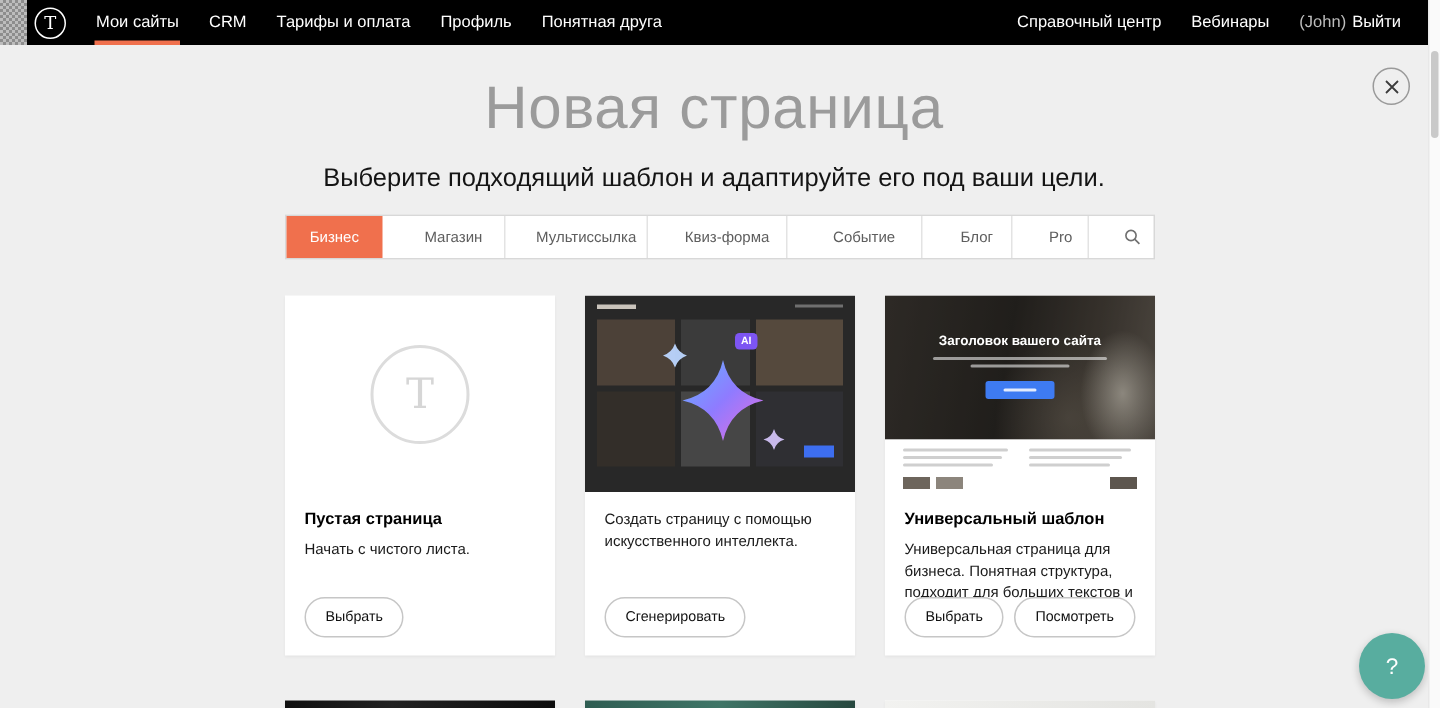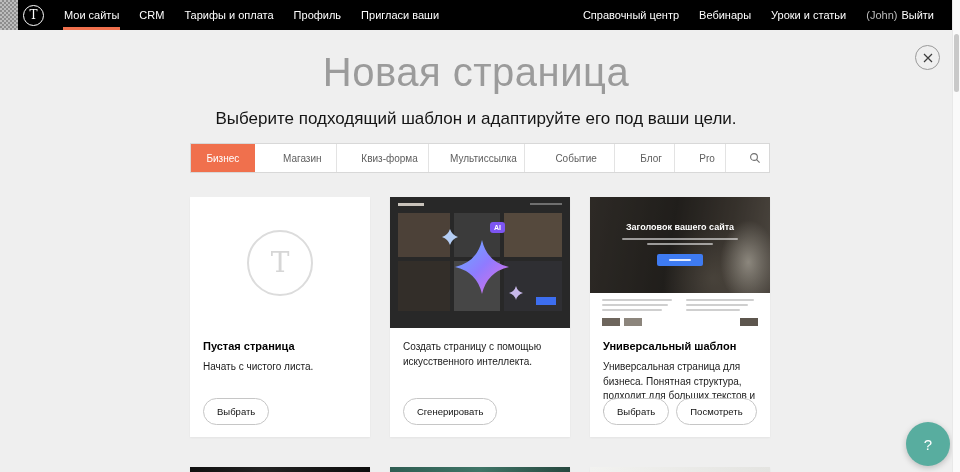--- a/index.html
+++ b/index.html
@@ -142,45 +142,44 @@
 
 <header class="topbar">
   <div class="logo">
     <span>T</span>
   </div>
   <nav class="nav nav-left">
     <a class="nav-item active">Мои сайты</a>
     <a class="nav-item">CRM</a>
     <a class="nav-item">Тарифы и оплата</a>
     <a class="nav-item">Профиль</a>
-    <a class="nav-item">Пригласи ваши</a>
+    <a class="nav-item">Понятная друга</a>
   </nav>
   <nav class="nav nav-right">
     <a class="nav-item">Справочный центр</a>
     <a class="nav-item">Вебинары</a>
-    <a class="nav-item">Уроки и статьи</a>
     <a class="nav-item"><span class="muted">(John)</span><span>Выйти</span></a>
   </nav>
 </header>
 <div class="corner-pattern"></div>
 
 <button class="close-btn" aria-label="close">
   <svg width="10" height="10" viewBox="0 0 10 10">
     <path d="M1,1 L9,9 M9,1 L1,9" stroke="#3c3c3c" stroke-width="1.2" fill="none"></path>
   </svg>
 </button>
 
 <h1 class="page-title">Новая страница</h1>
 <p class="page-subtitle">Выберите подходящий шаблон и адаптируйте его под ваши цели.</p>
 
 <div class="tabs">
   <div class="tab active" style="flex-grow:78">Бизнес</div>
   <div class="tab" style="flex-grow:82">Магазин</div>
+  <div class="tab" style="flex-grow:98">Мультиссылка</div>
   <div class="tab" style="flex-grow:95">Квиз-форма</div>
-  <div class="tab" style="flex-grow:98">Мультиссылка</div>
   <div class="tab" style="flex-grow:92">Событие</div>
   <div class="tab" style="flex-grow:55">Блог</div>
   <div class="tab" style="flex-grow:45">Pro</div>
   <div class="tab" style="flex-grow:35">
     <svg width="12" height="12" viewBox="0 0 12 12">
       <circle cx="5" cy="5" r="3.4" fill="none" stroke="#707070" stroke-width="1.1"></circle>
       <path d="M7.6,7.6 L10.6,10.6" stroke="#707070" stroke-width="1.1"></path>
     </svg>
   </div>
 </div>

